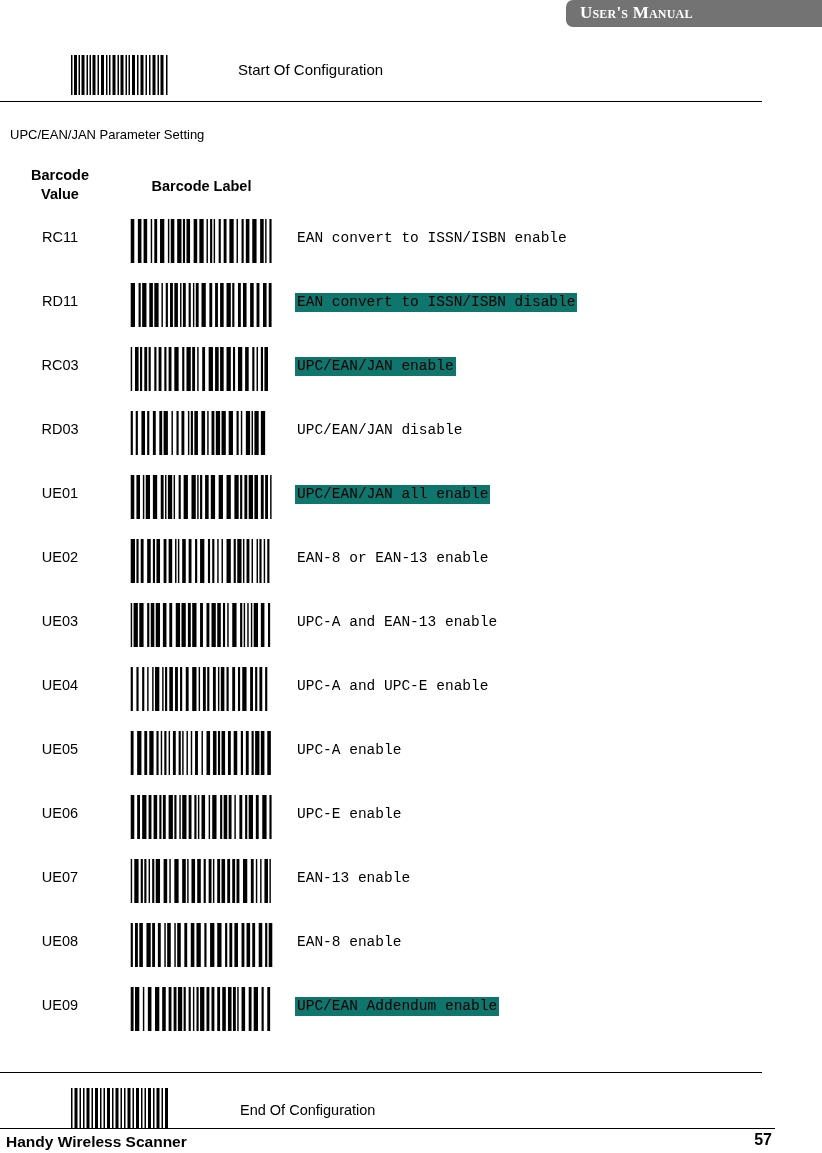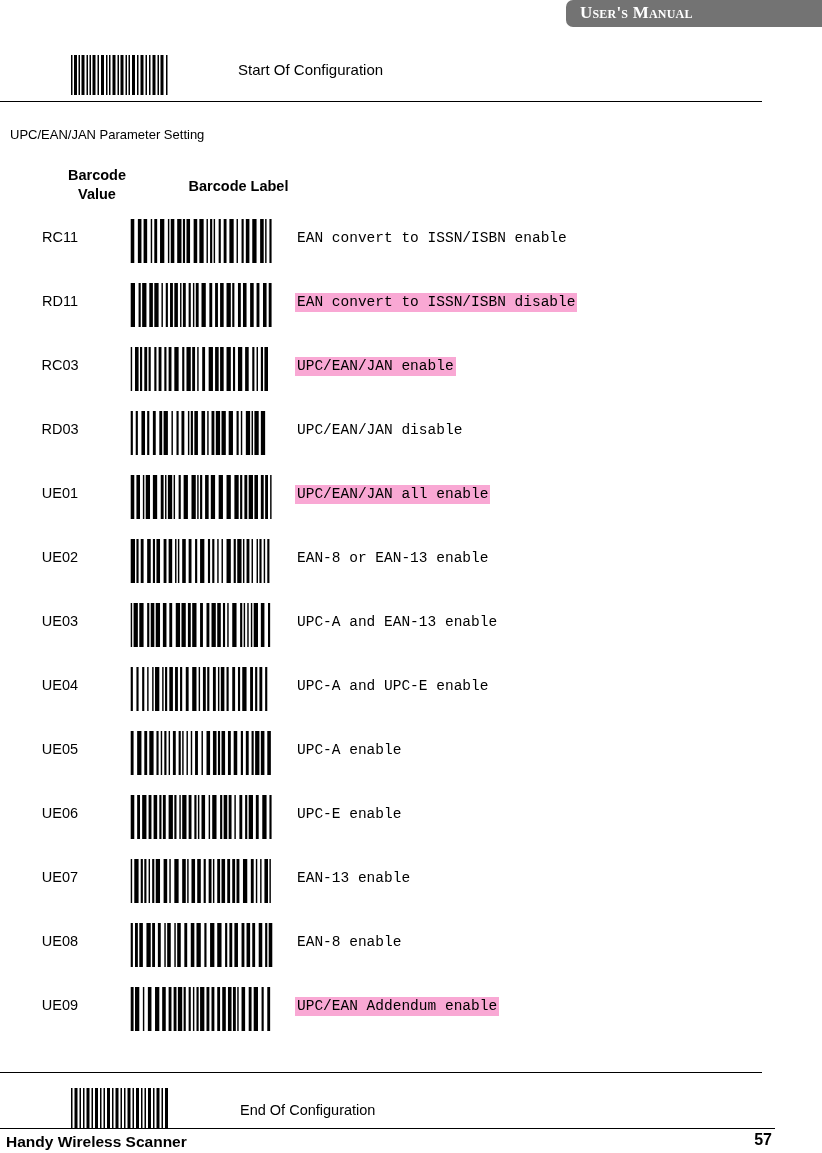--- a/index.html
+++ b/index.html
@@ -84,21 +84,20 @@
   
   .table {
     position: absolute;
     left: 0;
     top: 164px;
     width: 822px;
   }
   .thead {
     position: relative;
     height: 48px;
-    margin-left: 37px;
   }
   .th {
     position: absolute;
     font-size: 14.5px;
     font-weight: bold;
     text-align: center;
     line-height: 19px;
   }
   .th-value  { left: 18px;  top: 2px;  width: 84px; }
   .th-label  { left: 130px; top: 13px; width: 143px; }
@@ -128,21 +127,21 @@
     left: 295px;
     top: 17px;
     font-size: 14.5px;
     white-space: nowrap;
   }
   .cell-desc > span {
     padding: 1px 2px 2px 2px;
     font-family: Liberation Mono, monospace;
   }
   .cell-desc.hl > span {
-    background: #f9a8d4;
+    background: #0f766e;
   }
 
   
   .rule-bottom {
     position: absolute;
     left: 0;
     top: 1072px;
     width: 762px;
     height: 0;
     border-top: 1.4px solid #000;

